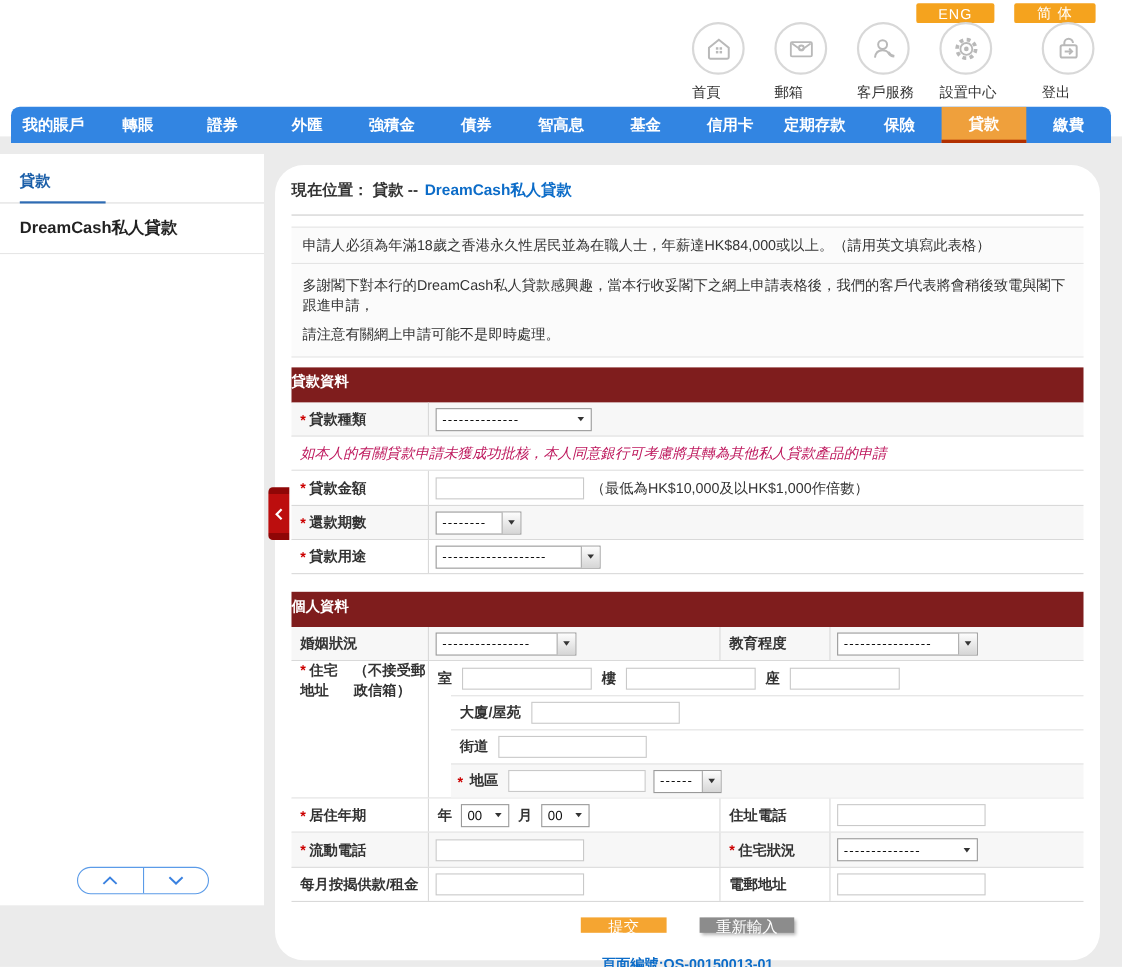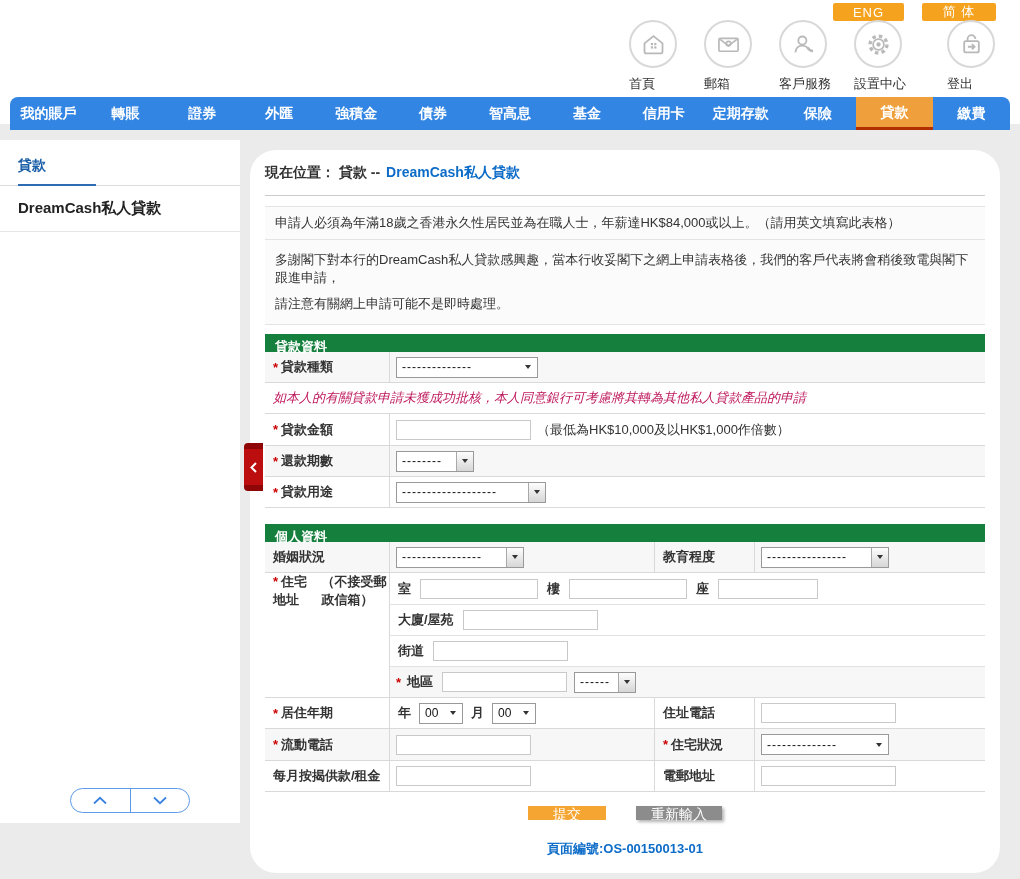--- a/index.html
+++ b/index.html
@@ -44,22 +44,22 @@
   
   .content { position:absolute; left:250px; top:150px; width:750px; height:723px; background:#fff; padding:0 15px;border-radius:26px; }
   .breadcrumb { height:46px; border-bottom:1px solid #CCC; display:flex; align-items:center;
     font-size:14px; font-weight:bold; color:#333; }
   .breadcrumb a { color:#0C6CC8; margin-left:6px; text-decoration:none; cursor:pointer; }
   .intro { margin-top:10px; background:#FBFBFB; border-top:1px solid #E4E4E4; border-bottom:1px solid #E4E4E4;
     font-size:13px; color:#333; }
   .intro-row { padding:7px 10px; line-height:18px; }
   .intro-row + .intro-row { border-top:1px solid #E4E4E4; }
   .intro-row div { padding:4px 0; }
-  .sec-head { margin-top:9px; height:18px; line-height:26px; background:#15803d; color:#fff;
-    font-size:13px; font-weight:bold; padding-left:10px; }
+  .sec-head { margin-top:9px; height:32px; line-height:26px; background:#7f1d1d; color:#fff;
+    font-size:13px; font-weight:bold; }
   
   .frow { display:flex; align-items:stretch; border-bottom:1px solid #D9D9D9; background:#fff;
     min-height:31px; font-size:13px; }
   .frow.alt { background:#F7F7F7; }
   .fl { width:125px; border-right:1px solid #D9D9D9; display:flex; align-items:center;
     padding-left:8px; font-weight:bold; color:#333; }
   .fl.multi { align-items:flex-start; justify-content:flex-end; gap:14px; }
   .fv { flex:1; display:flex; align-items:center; padding-left:6px; gap:6px; }
   .fv1 { width:265px; border-right:1px solid #D9D9D9; display:flex; align-items:center; padding-left:6px; gap:6px; }
   .fl2 { width:100px; border-right:1px solid #D9D9D9; display:flex; align-items:center;
@@ -75,21 +75,21 @@
   .sel { height:21px; border:1px solid #999; background:#fff; display:inline-flex; align-items:center;
     font-size:12px; color:#111; padding-left:5px; cursor:pointer; }
   .sel .dash { letter-spacing:1px; white-space:nowrap; overflow:hidden; }
   .caret { width:0; height:0; border-left:3.5px solid transparent; border-right:3.5px solid transparent;
     border-top:4.5px solid #333; }
   .btn3d { margin-left:auto; width:17px; align-self:stretch; background:linear-gradient(#FDFDFD,#D6D6D6);
     border-left:1px solid #A9A9A9; display:flex; align-items:center; justify-content:center; }
   .sel-flat { justify-content:space-between; padding-right:6px; }
   .addr-col { flex:1; display:flex; flex-direction:column; }
   .addr-sub { display:flex; align-items:center; gap:7px; padding-left:6px; height:31px; }
-  .addr-sub + .addr-sub { border-top:1px solid #E2E2E2; }
+  .addr-sub + .addr-sub { border-top:1px solid #E2E2E2;margin-left:20px; }
   .addr-sub.alt { background:#F7F7F7; }
   .actions { margin-top:14px; display:flex; justify-content:center; gap:30px; }
   .btn { height:14px; border:none; color:#fff; font-size:14px; font-family:inherit; cursor:pointer; }
   .btn-submit { width:78px; background:#F5A531; }
   .btn-reset  { width:86px; background:#8C8C8C; box-shadow:2px 2px 3px rgba(0,0,0,.3); }
   .page-id { margin-top:20px; text-align:center; font-size:13px; color:#0C6CC8; font-weight:bold; }
 </style>
 </head>
 <body>
 

